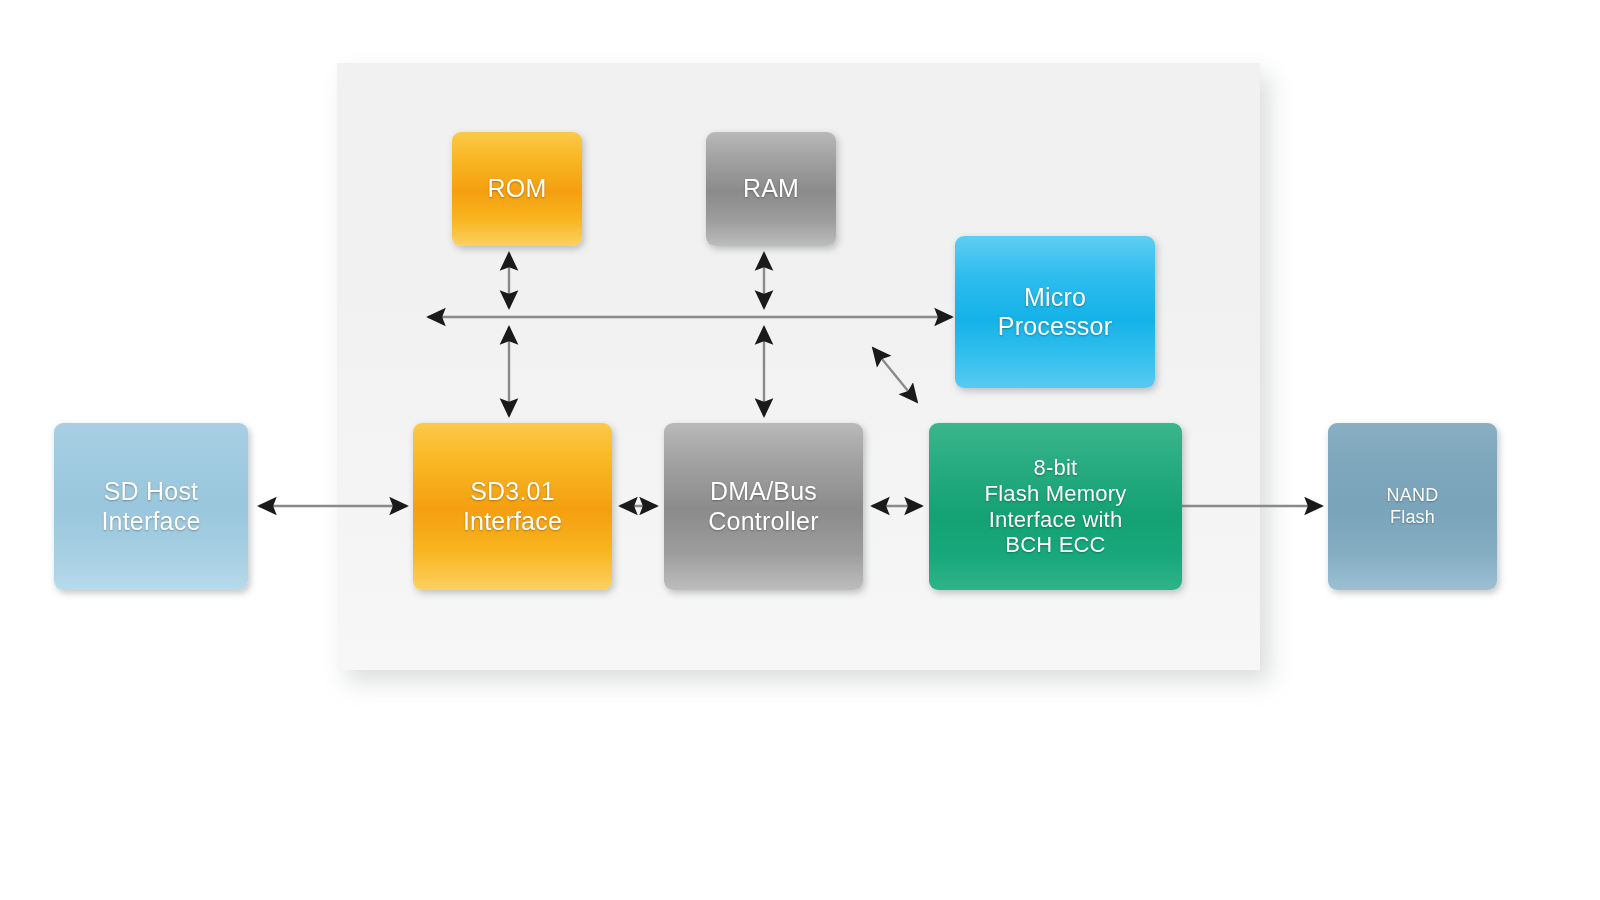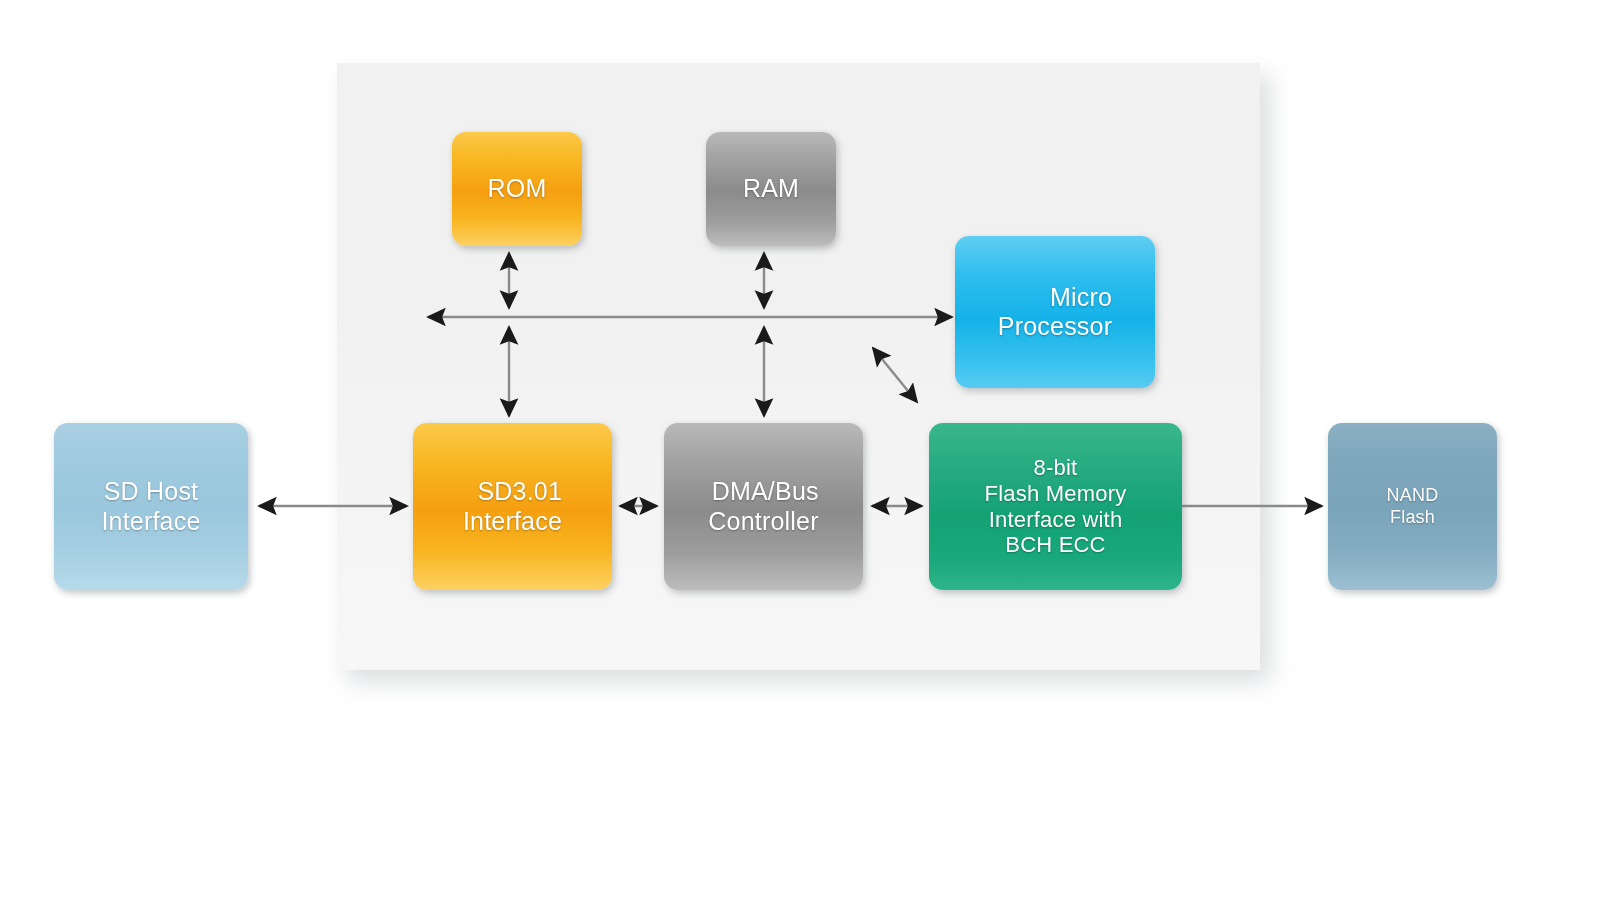--- a/index.html
+++ b/index.html
@@ -28,21 +28,21 @@
     top: 63px;
     width: 923px;
     height: 607px;
     background: linear-gradient(180deg, #f1f1f1 0%, #f1f1f1 38%, #f4f4f4 70%, #f7f7f7 100%);
     box-shadow: 10px 12px 22px rgba(140,146,150,0.30);
   }
 
   
   .block {
     position: absolute;
-    border-radius: 14px;
+    border-radius: 9px;
     box-sizing: border-box;
     display: flex;
     align-items: center;
     justify-content: center;
     text-align: center;
     color: #ffffff;
     font-weight: 400;
     letter-spacing: 0.2px;
     text-shadow: 0 1px 2px rgba(0,0,0,0.30);
     box-shadow: 2px 3px 7px rgba(110,115,120,0.42);
@@ -61,21 +61,20 @@
       #fcd161 100%);
   }
   
   .blk-grey {
     background: linear-gradient(180deg,
       #b9b9b9 0%,
       #a3a3a3 22%,
       #8b8b8b 52%,
       #9d9d9d 78%,
       #bdbdbd 100%);
-    text-align: right;
   }
   
   .blk-cyan {
     background: linear-gradient(180deg,
       #5fcdf2 0%,
       #2ebdee 26%,
       #14b2e8 55%,
       #35c0ee 80%,
       #57cbf2 100%);
   }
@@ -103,22 +102,22 @@
       #8aafc2 0%,
       #7ea7bc 24%,
       #7aa4ba 52%,
       #85adc2 78%,
       #9cc0d2 100%);
   }
 
   
   #blk-rom          { left: 452px; top: 132px; width: 130px; height: 114px; font-size: 25px; }
   #blk-ram          { left: 706px; top: 132px; width: 130px; height: 114px; font-size: 25px; }
-  #blk-micro        { left: 955px; top: 236px; width: 200px; height: 152px; font-size: 25px; text-align: right; }
-  #blk-sd301        { left: 413px; top: 423px; width: 199px; height: 167px; font-size: 25px; text-align: right; }
+  #blk-micro        { left: 955px; top: 236px; width: 200px; height: 152px; font-size: 25px; }
+  #blk-sd301        { left: 413px; top: 423px; width: 199px; height: 167px; font-size: 25px; }
   #blk-dma          { left: 664px; top: 423px; width: 199px; height: 167px; font-size: 25px; }
   #blk-flashif      { left: 929px; top: 423px; width: 253px; height: 167px; font-size: 22px; }
   #blk-sdhost       { left: 54px;  top: 423px; width: 194px; height: 167px; font-size: 25px; }
   #blk-nand         { left: 1328px;top: 423px; width: 169px; height: 167px; font-size: 18px; }
 
   
   #connectors {
     position: absolute;
     left: 0; top: 0;
     width: 1600px; height: 900px;

